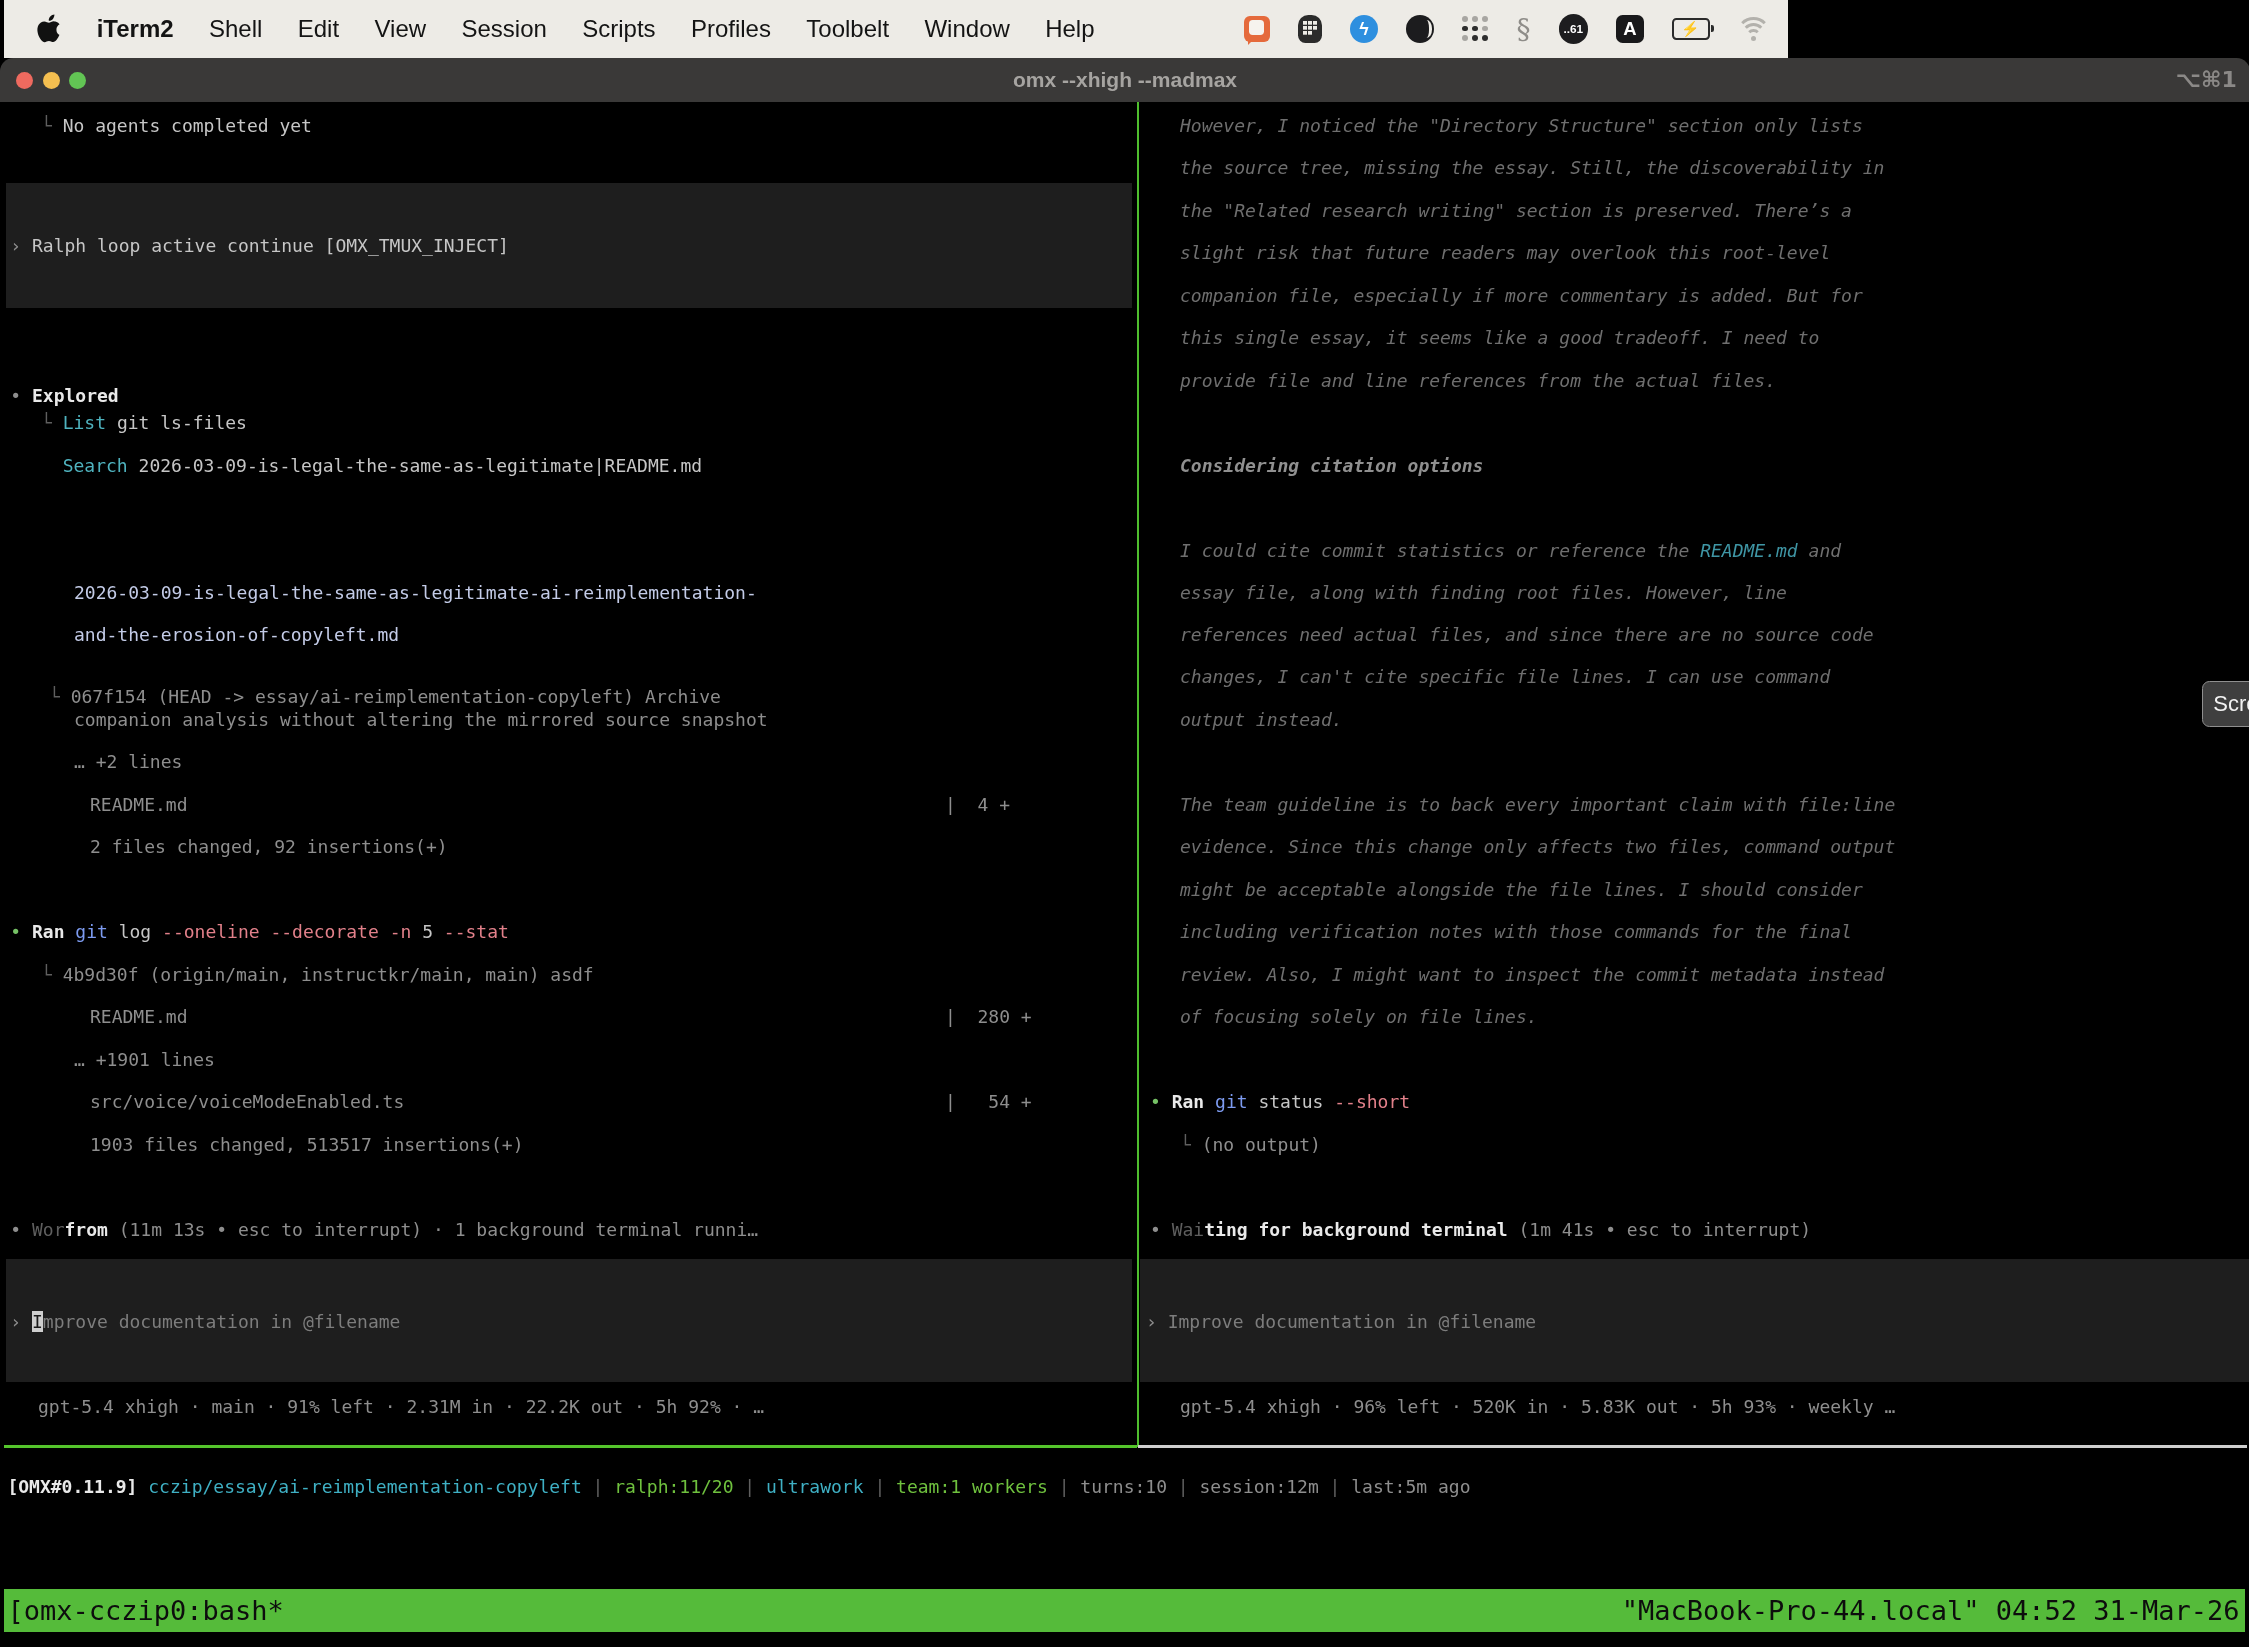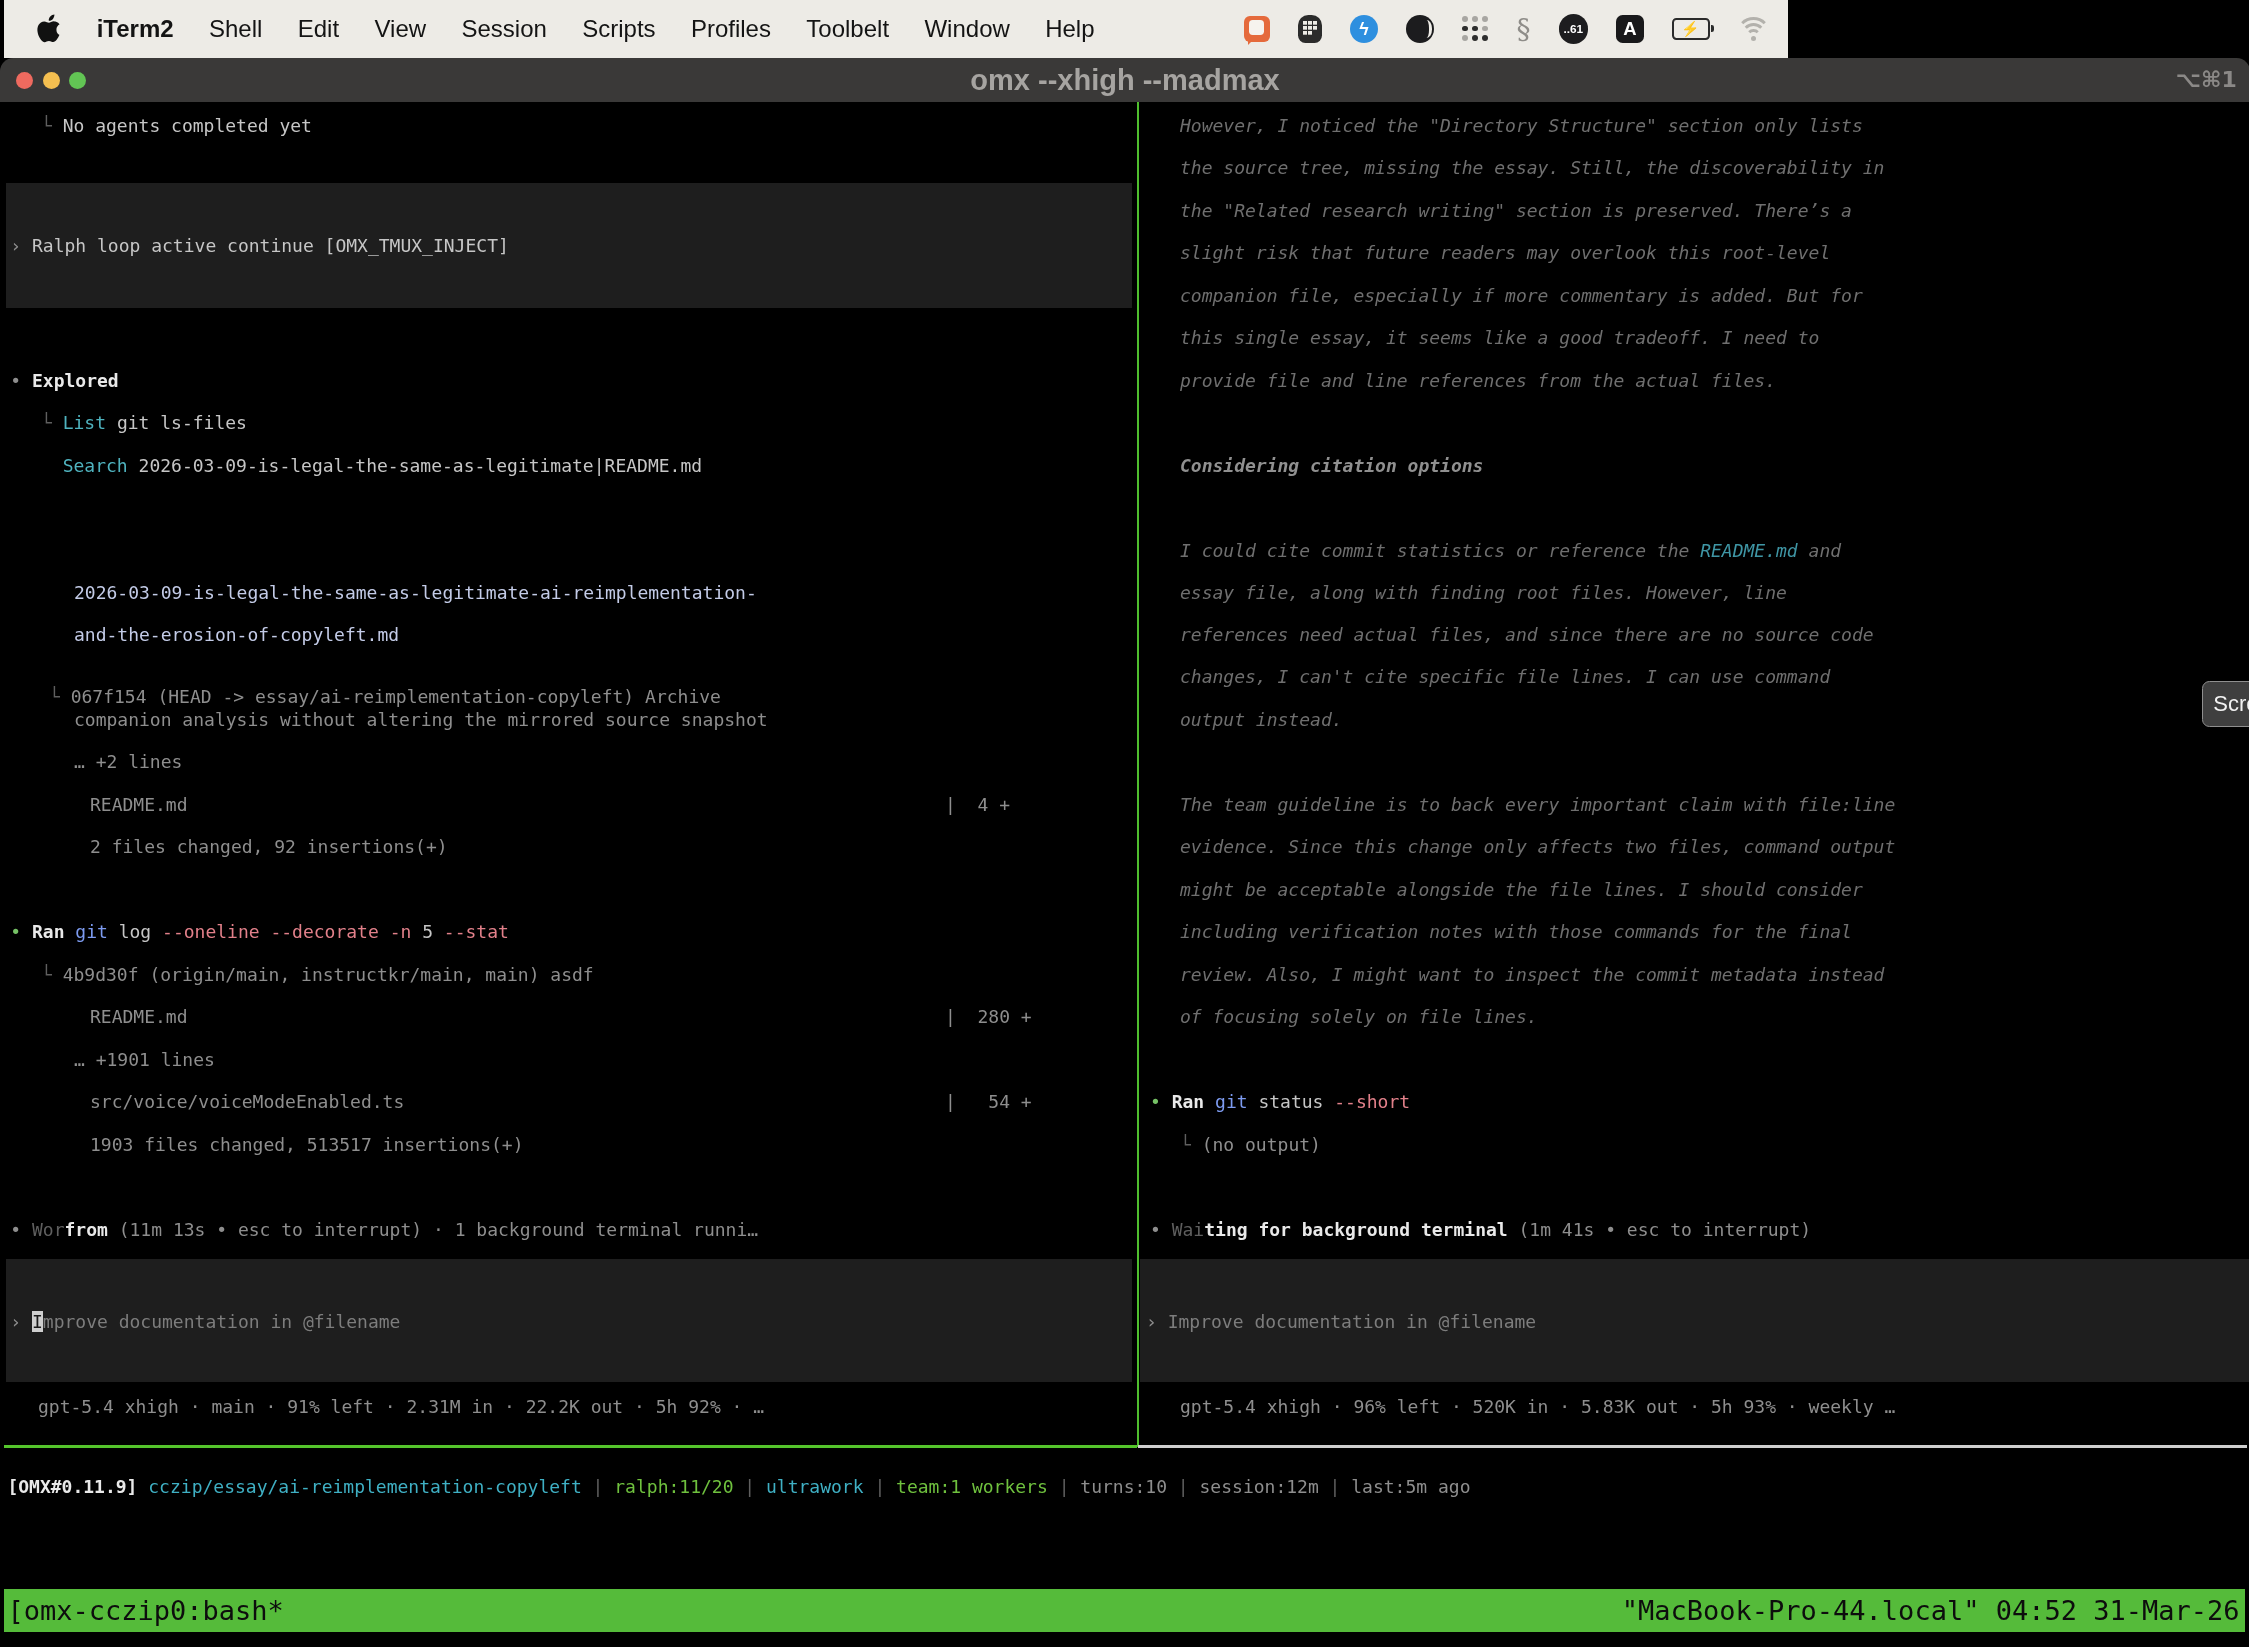--- a/index.html
+++ b/index.html
@@ -45,21 +45,21 @@
   .ic-wifi .w2{width:19px;height:19px;margin-left:-12.5px;top:5.9px;}
   .ic-wifi .w3{width:8.9px;height:8.9px;margin-left:-7.4px;top:11.8px;}
   .ic-wifi .wd{position:absolute;left:50%;top:18.5px;margin-left:-3px;width:5.2px;height:5.2px;border-radius:50%;background:#b3b1ac;}
 
   
   .titlebar{position:absolute;left:0;top:58px;width:2250px;height:44px;background:#3a3938;border-radius:13.3px 13.3px 0 0;}
   .tl{position:absolute;top:14px;width:17px;height:17px;border-radius:50%;}
   .tl.red{left:16px;background:#ee6a5f;}
   .tl.yellow{left:43px;background:#f5bf50;}
   .tl.green{left:69px;background:#62c554;}
-  .win-title{position:absolute;left:0;right:0;top:0;height:32px;line-height:44px;text-align:center;color:#a6a4a1;font-size:29px;font-weight:600;font-family:"Liberation Sans","DejaVu Sans",sans-serif;}
+  .win-title{position:absolute;left:0;right:0;top:0;height:32px;line-height:44px;text-align:center;color:#a6a4a1;font-size:21px;font-weight:600;font-family:"Liberation Sans","DejaVu Sans",sans-serif;}
   .win-shortcut{position:absolute;right:13.3px;top:0;height:44px;line-height:44px;color:#8b8987;font-size:22px;font-weight:600;font-family:"DejaVu Sans",sans-serif;}
 
   
   .terminal{position:absolute;left:0;top:102px;width:2250px;height:1546px;background:#000;}
   .term-layer{position:absolute;left:0;top:-102px;width:2250px;height:1648px;}
   .pane-left-clip{position:absolute;left:0;top:0;width:1137px;height:1648px;overflow:hidden;}
   .tline{position:absolute;height:43px;line-height:43px;white-space:pre;font-family:"DejaVu Sans Mono",monospace;font-size:18px;}
   .tbox{position:absolute;background:#1e1e1e;}
 
   .c-gray{color:#8e8e8e;}
@@ -159,21 +159,21 @@
   <div class="win-shortcut">⌥⌘1</div>
 </div>
 
 <div class="terminal">
   <div class="term-layer">
     <div class="pane-left-clip" id="pane-left">
         <div class="tbox" style="left: 5.9px; top: 183px; width: 1126px; height: 125px;"></div>
         <div class="tbox" style="left: 5.9px; top: 1259px; width: 1126px; height: 123px;"></div>
         <div class="tline" style="top: 104px; left: 41px;"><span class="c-dim">└ </span><span class="c-light">No agents completed yet</span></div>
         <div class="tline" style="top: 224px; left: 10.3px;"><span class="c-gray">› </span><span class="c-light">Ralph loop active continue [OMX_TMUX_INJECT]</span></div>
-        <div class="tline" style="top: 359px; left: 10.3px;"><span class="c-gray">• </span><span class="c-white">Explored</span></div>
+        <div class="tline" style="top: 374px; left: 10.3px;"><span class="c-gray">• </span><span class="c-white">Explored</span></div>
         <div class="tline" style="top: 401px; left: 41px;"><span class="c-dim">└ </span><span class="c-cyan">List</span><span class="c-light"> git ls-files</span></div>
         <div class="tline" style="top: 444px; left: 41px;"><span class="c-gray">  </span><span class="c-cyan">Search</span><span class="c-light"> 2026-03-09-is-legal-the-same-as-legitimate|README.md</span></div>
         <div class="tline" style="top: 571px; left: 74px;"><span class="c-lav">2026-03-09-is-legal-the-same-as-legitimate-ai-reimplementation-</span></div>
         <div class="tline" style="top: 613px; left: 74px;"><span class="c-lav">and-the-erosion-of-copyleft.md</span></div>
         <div class="tline" style="top: 655px; left: 49px; margin-top: 20px;"><span class="c-dim">└ </span><span class="c-gray">067f154 (HEAD -&gt; essay/ai-reimplementation-copyleft) Archive</span></div>
         <div class="tline" style="top: 698px; left: 74px;"><span class="c-gray">companion analysis without altering the mirrored source snapshot</span></div>
         <div class="tline" style="top: 740px; left: 74px;"><span class="c-gray">… +2 lines</span></div>
         <div class="tline" style="top: 783px; left: 90px;"><span class="c-gray">README.md</span></div>
         <div class="tline" style="top: 783px; left: 945px;"><span class="c-gray">|  4 +</span></div>
         <div class="tline" style="top: 825px; left: 90px;"><span class="c-gray">2 files changed, 92 insertions(+)</span></div>

